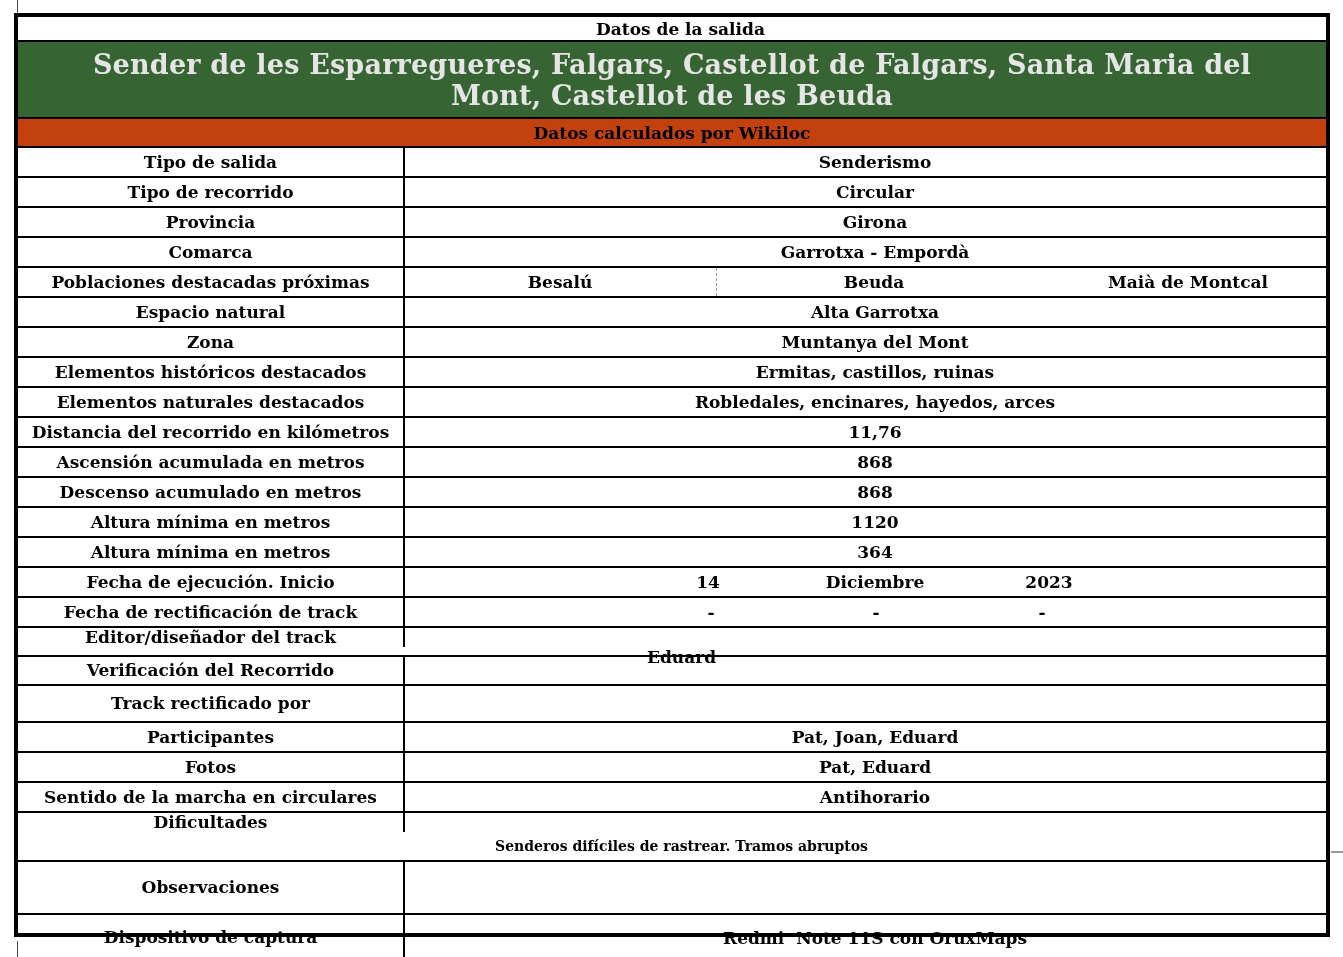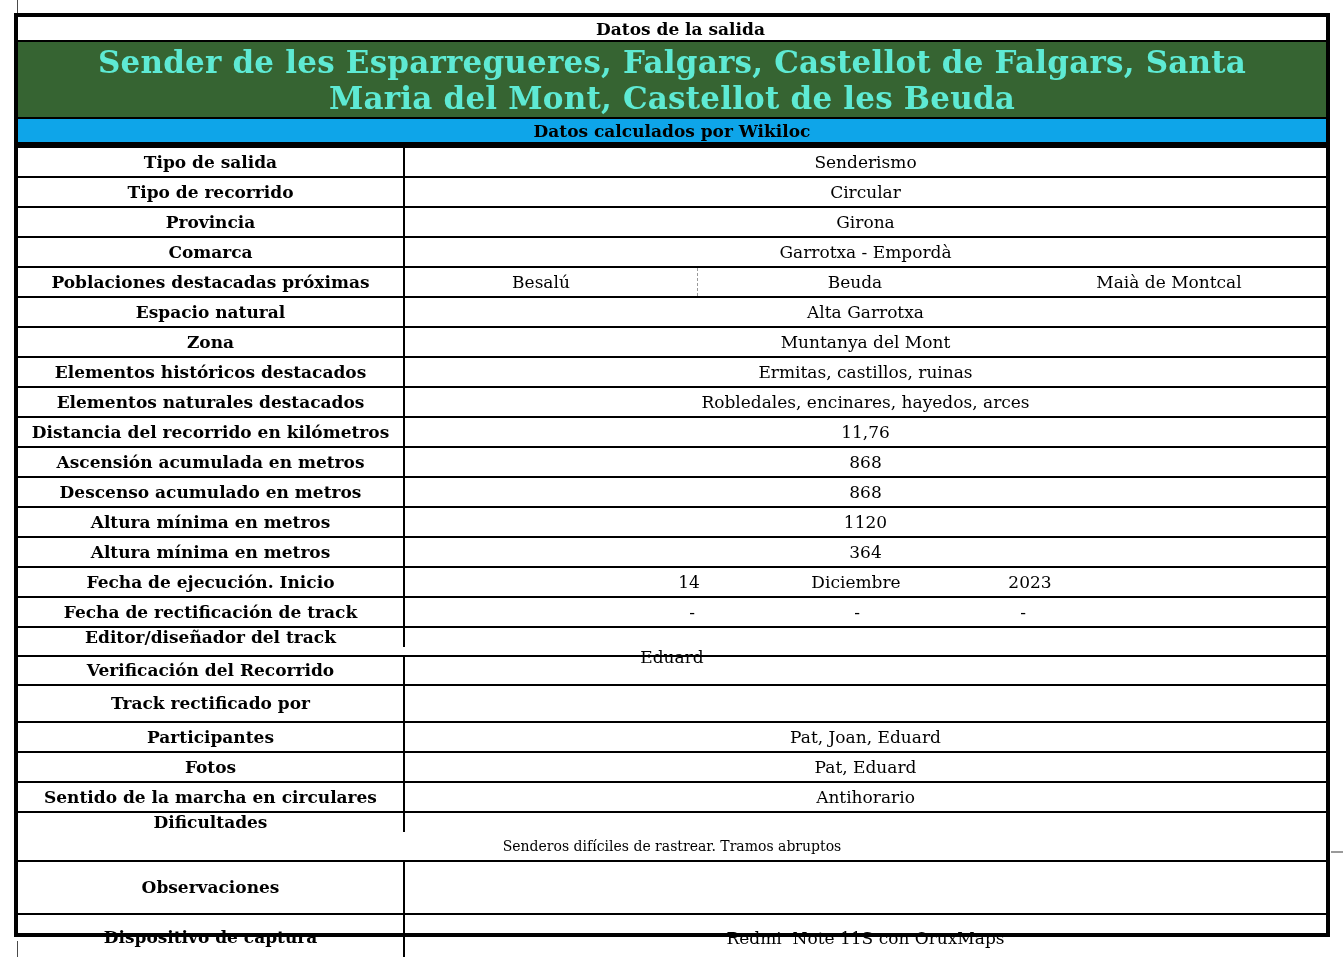--- a/index.html
+++ b/index.html
@@ -13,45 +13,45 @@
     position:absolute; left:14px; top:13px; width:1316px; height:924px;
     border:4px solid #000; background:#fff;
   }
   .band-top {
     height:25px; border-bottom:2px solid #000;
     display:flex; align-items:center; justify-content:center;
     font-size:17px; font-weight:bold;padding-left:17px;
   }
   .banner {
     height:77px; border-bottom:2px solid #000;
-    background:#366432; color:#5eead4;
+    background:#366432; color:#e5e5e5;
     display:flex; align-items:center; justify-content:center;
-    font-size:31px; font-weight:bold; padding:0 25px; text-align:center;
+    font-size:27px; font-weight:bold; padding:0 25px; text-align:center;
     letter-spacing:0.2px;
   }
   .band-section {
-    height:29px; border-bottom:6px solid #000000; background:#0ea5e9;
+    height:29px; border-bottom:2px solid #000000; background:#c2410c;
     display:flex; align-items:center; justify-content:center;
     font-size:17px; font-weight:bold;
   }
   .rows .row { display:flex; height:30px; border-bottom:2px solid #000; }
   .rows .row:nth-child(17) { height:29px;flex-direction:column; }
   .rows .row:nth-child(18) { height:29px; }
   .rows .row:nth-child(19) { height:37px; }
   .rows .row:nth-child(23) { height:49px;flex-direction:column; }
   .rows .row:nth-child(24) { height:53px; }
   .rows .row:nth-child(25) { height:45px; border-bottom:none; }
   .cell { display:flex; align-items:center; justify-content:center; }
   .cell.label {
     width:387px; border-right:2px solid #000;
     font-size:17px; font-weight:bold; text-align:center; line-height:1.1;
   }
   .cell.value {
     flex:1; position:relative;
-    font-size:17px; font-weight:normal; white-space:pre; text-align:center;
+    font-size:17px; font-weight:bold; white-space:pre; text-align:center;margin-left:19px;
   }
   .cell.value.small { font-size:14px; }
   .vp {
     position:absolute; top:50%; transform:translate(-50%,-50%);
     white-space:pre;
   }
   .vdash {
     position:absolute; left:292px; top:0; height:100%; width:0;
     border-left:1px dashed #9a9a9a;
   }

